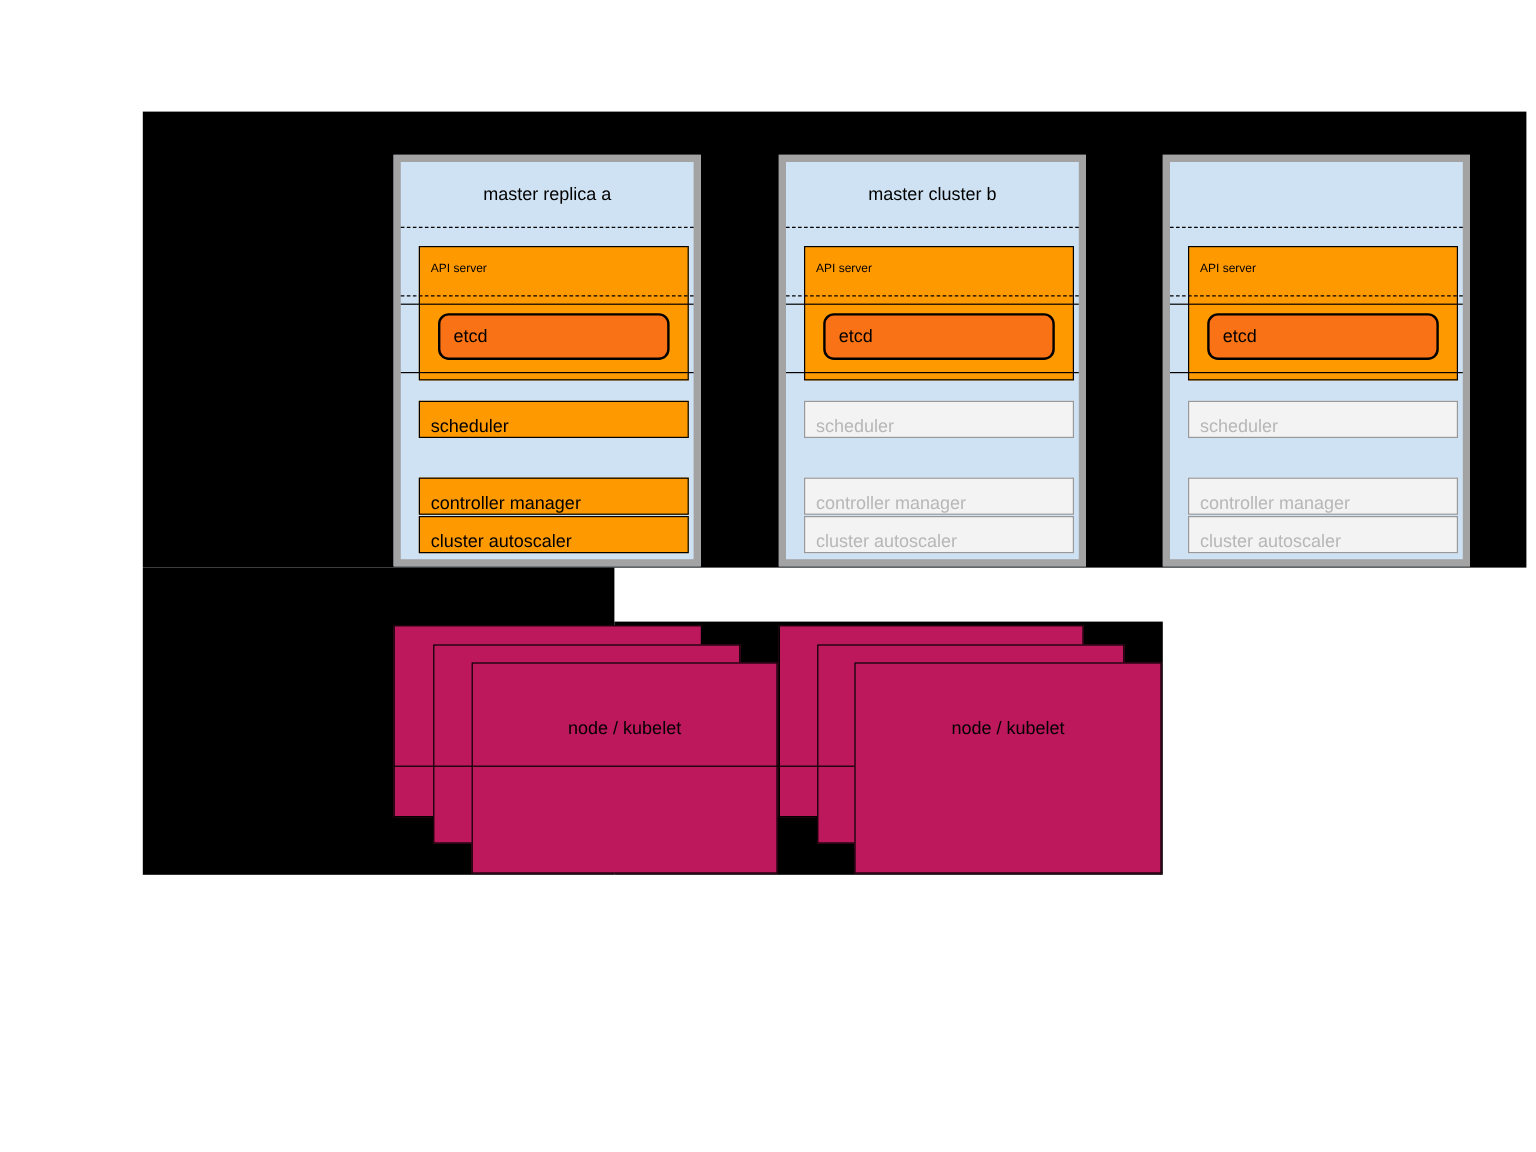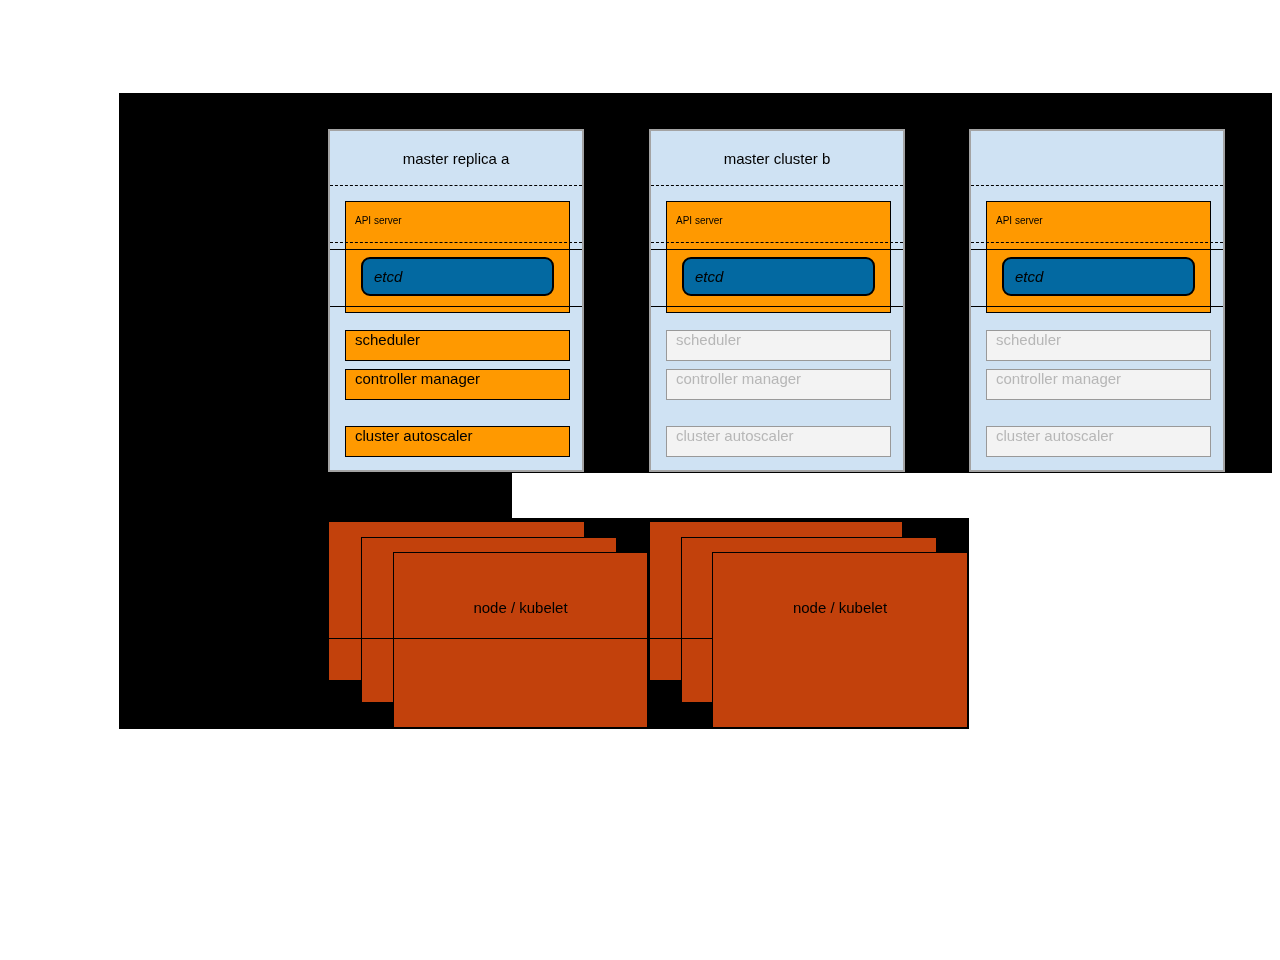--- a/index.html
+++ b/index.html
@@ -15,21 +15,21 @@
 
   
   .bg{position:absolute;background:#000000;}
   .bg-top{left:119px;top:93px;width:1153px;height:380px;}
   .bg-left{left:119px;top:473px;width:393px;height:256px;}
   .bg-mid{left:512px;top:518px;width:457px;height:211px;}
 
   
   .master{
     position:absolute;top:129px;width:256px;height:343px;
-    background:#cfe2f3;border:2px solid #a3a3a3;
+    background:#cfe2f3;border:6px solid #a3a3a3;
   }
   .m-a{left:328px;}
   .m-b{left:649px;}
   .m-c{left:969px;}
 
   .m-title{
     position:absolute;left:0;right:0;top:0;height:54px;
     display:flex;align-items:center;justify-content:center;
     font-size:15px;color:#000;
   }
@@ -42,44 +42,44 @@
   .s2{top:175px;}
 
   .api-box{
     position:absolute;left:15px;top:70px;width:225px;height:112px;
     background:#ff9900;border:1.5px solid #000;z-index:1;
   }
   .api-label{position:absolute;left:9px;top:13px;font-size:10px;color:#000;}
 
   .etcd-box{
     position:absolute;left:31px;top:126px;width:193px;height:39px;
-    background:#0369a1;border:2px solid #000;border-radius:9px;
+    background:#f97316;border:2px solid #000;border-radius:9px;
     display:flex;align-items:center;padding-left:11px;
-    font-size:15px;color:#000;z-index:3;font-style:italic;
+    font-size:15px;color:#000;z-index:3;
   }
 
   .comp{
     position:absolute;left:15px;width:225px;height:31px;
     background:#ff9900;border:1px solid #000;
-    display:flex;align-items:flex-start;padding-left:9px;
+    display:flex;align-items:flex-end;padding-left:9px;
     font-size:15px;color:#000;
   }
   .comp-sched{top:199px;}
-  .comp-cm{top:238px;}
+  .comp-cm{top:263px;}
   .comp-ca{top:295px;}
 
   .standby .comp{
     background:#f3f3f3;
     border-color:#999999;
     color:#b7b7b7;
   }
 
   
   .node{
-    position:absolute;background:#c2410c;border:1px solid #000;
+    position:absolute;background:#be185d;border:1px solid #000;
   }
   .nl-back{left:328px;top:521px;width:257px;height:160px;z-index:1;}
   .nl-mid{left:361px;top:537px;width:256px;height:166px;z-index:2;}
   .nl-front{left:393px;top:552px;width:255px;height:176px;z-index:3;}
   .nr-back{left:649px;top:521px;width:254px;height:160px;z-index:1;}
   .nr-mid{left:681px;top:537px;width:256px;height:166px;z-index:2;}
   .nr-front{left:712px;top:552px;width:256px;height:176px;z-index:5;}
 
   .node-divider{
     position:absolute;left:328px;top:638px;width:384px;height:0;

